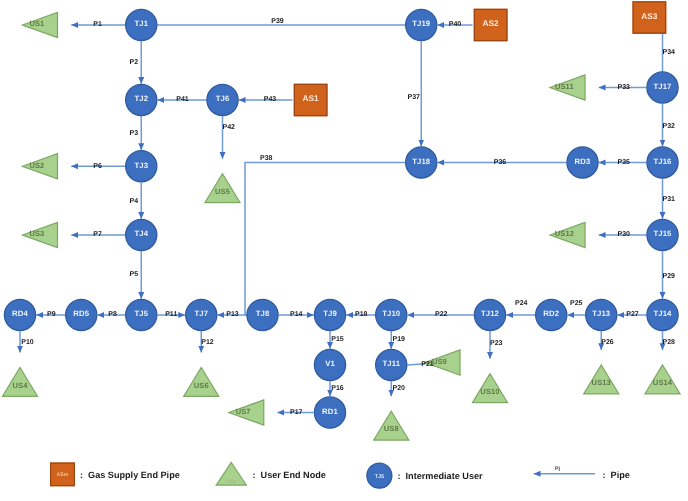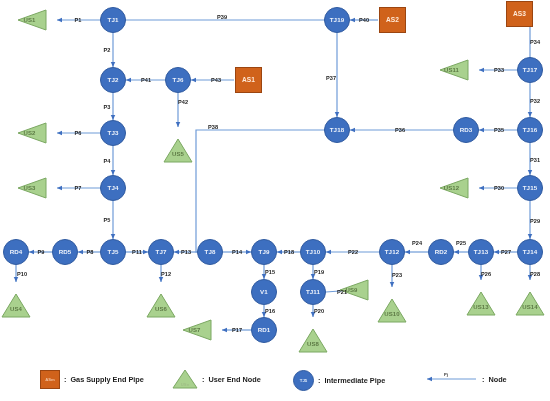--- a/index.html
+++ b/index.html
@@ -343,33 +343,33 @@
       </div>
       <span class="lg-colon">:</span>
       <span class="lg-txt">User End Node</span>
     </div>
 
     <div class="lg-item" style="left:293px;top:10px;">
       <div class="lg-ci">
         <span>TJ5</span>
       </div>
       <span class="lg-colon">:</span>
-      <span class="lg-txt">Intermediate Pipe</span>
+      <span class="lg-txt">Intermediate User</span>
     </div>
 
     <div class="lg-item" style="left:424px;top:11px;">
       <div class="lg-pipe">
         <svg width="54" height="16" viewBox="0 0 54 16" style="position:absolute;left:0;top:0;">
           <defs>
             <marker id="ar2" viewBox="0 0 10 10" refX="9" refY="5" markerWidth="5" markerHeight="5" orient="auto-start-reverse">
               <path d="M0,1 L9,5 L0,9 z" fill="#3f6fc0"></path>
             </marker>
           </defs>
           <line x1="52" y1="8" x2="3" y2="8" stroke="#6f9bd8" stroke-width="1.2" marker-end="url(#ar2)"></line>
         </svg>
         <span class="pl">Pj</span>
       </div>
       <span class="lg-colon">:</span>
-      <span class="lg-txt">Node</span>
+      <span class="lg-txt">Pipe</span>
     </div>
 
   </div>
 </div>
 
 </body></html>

